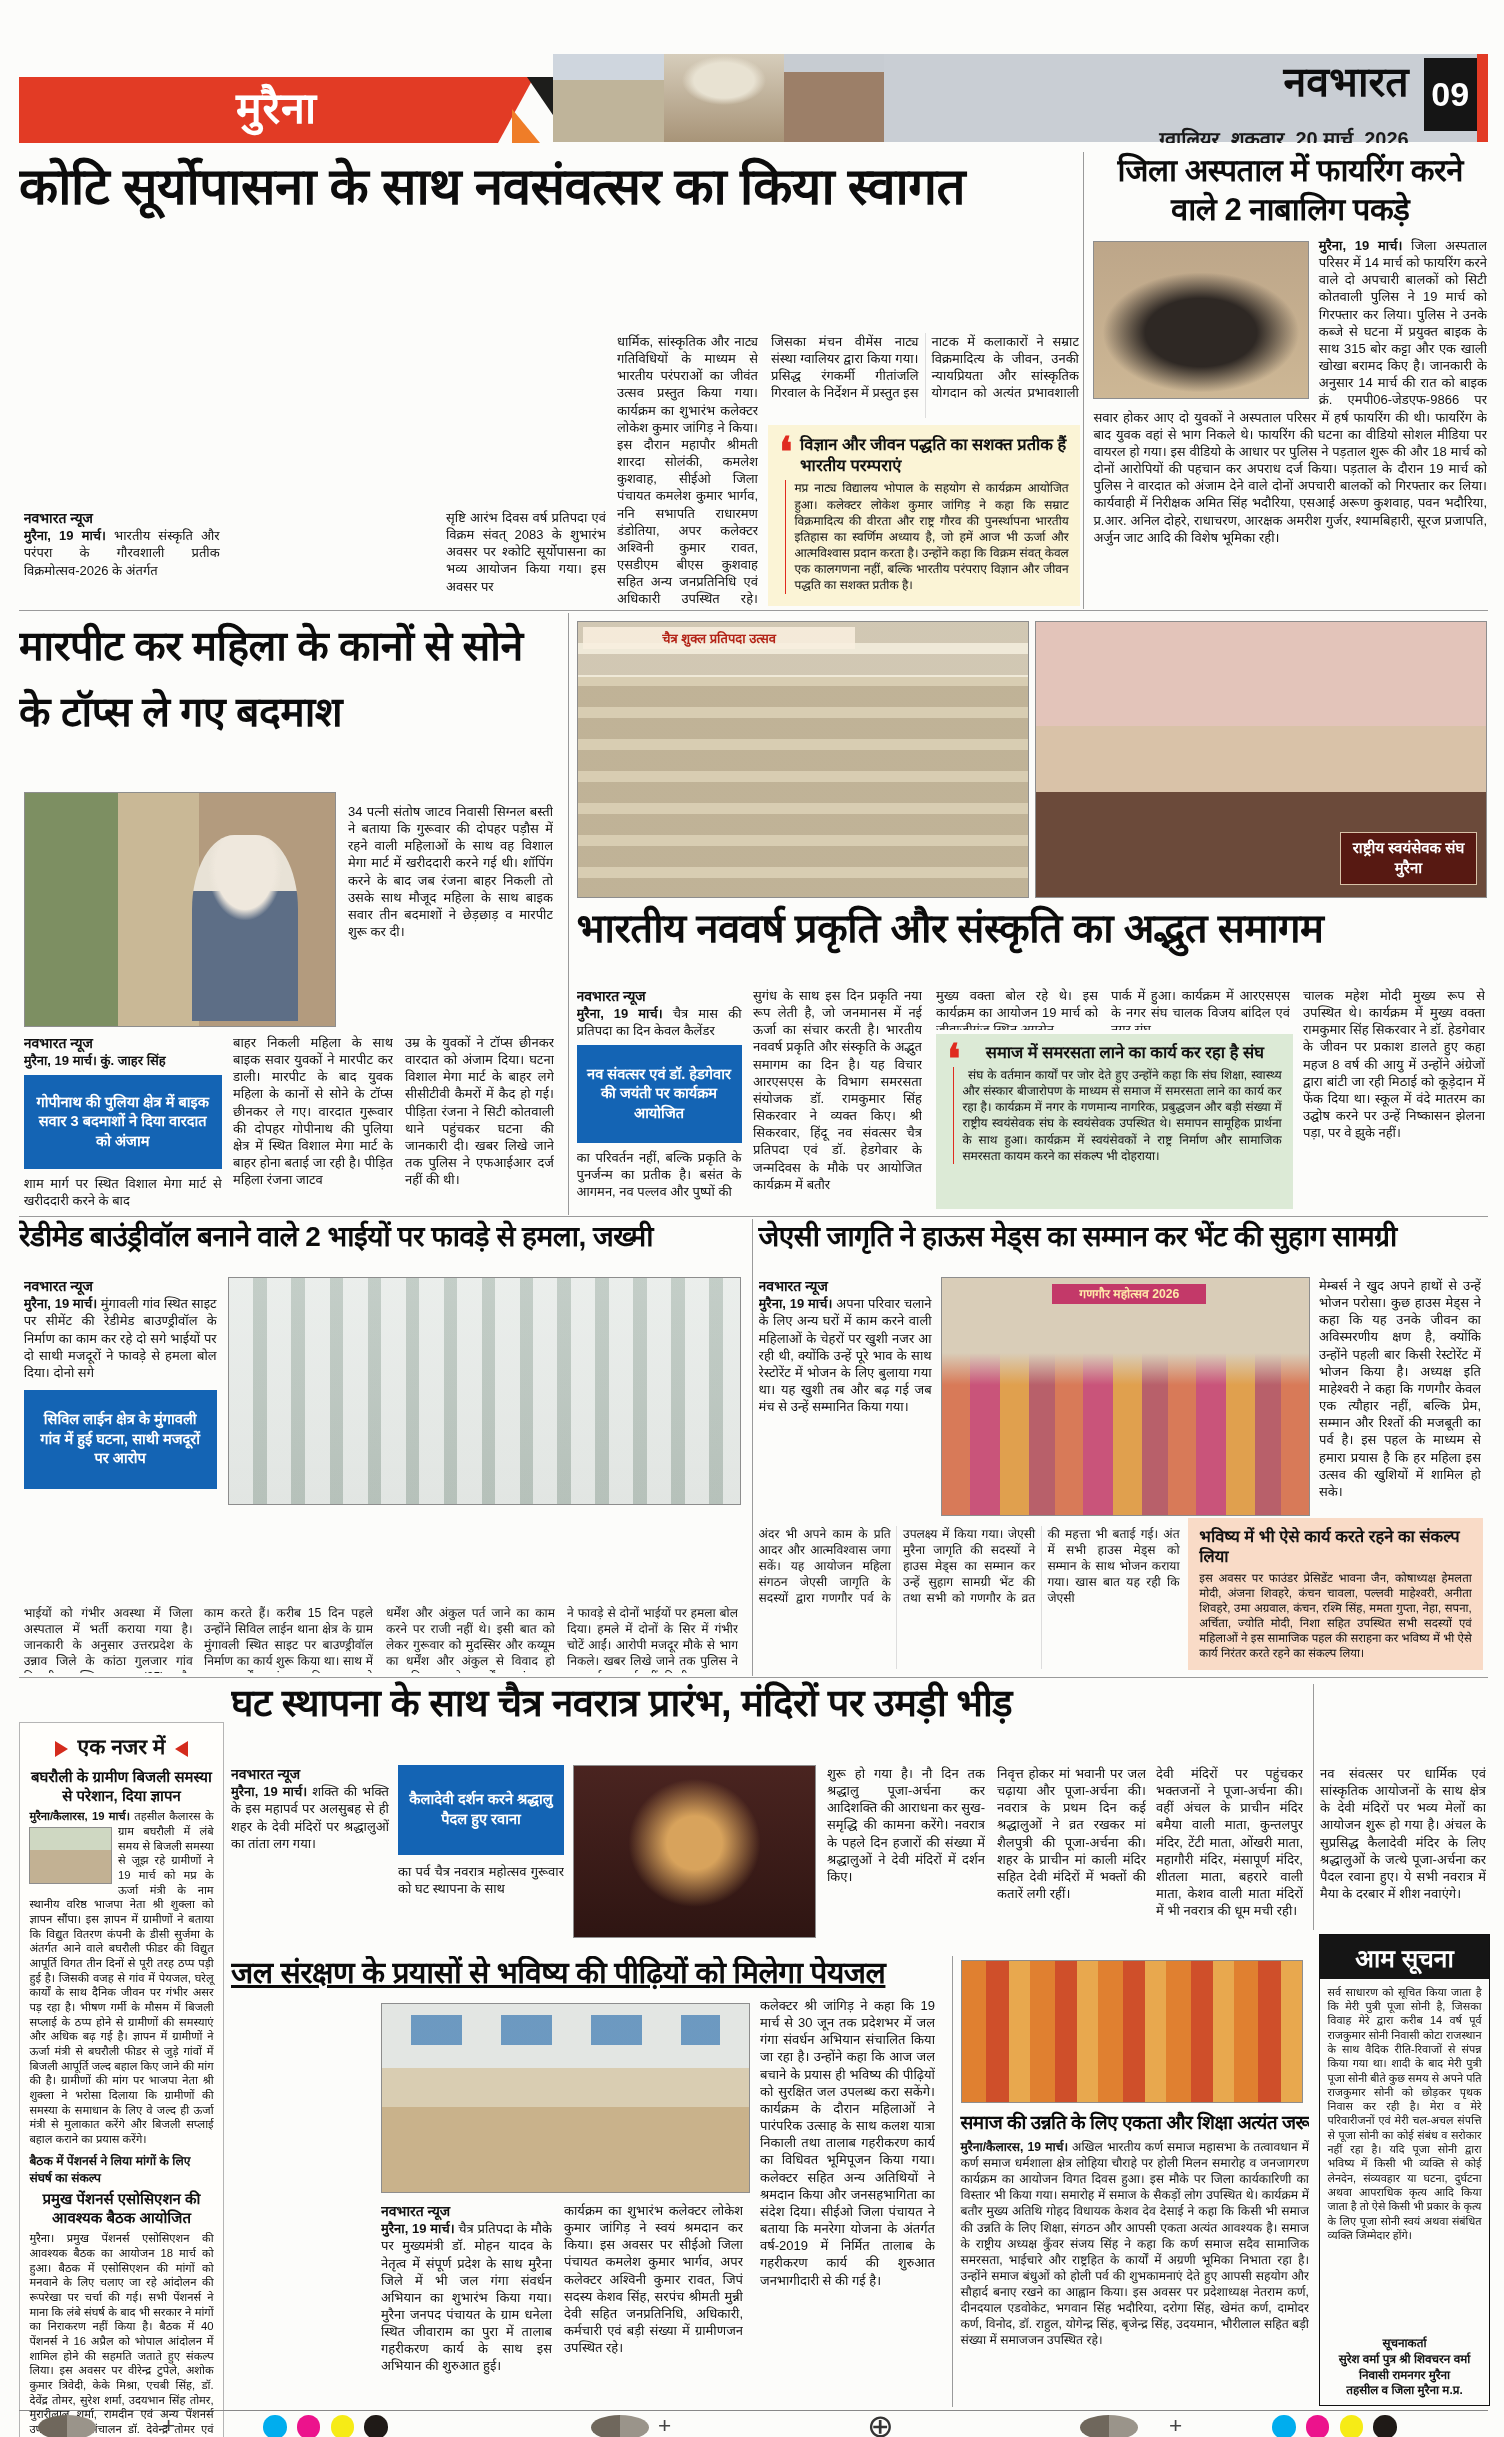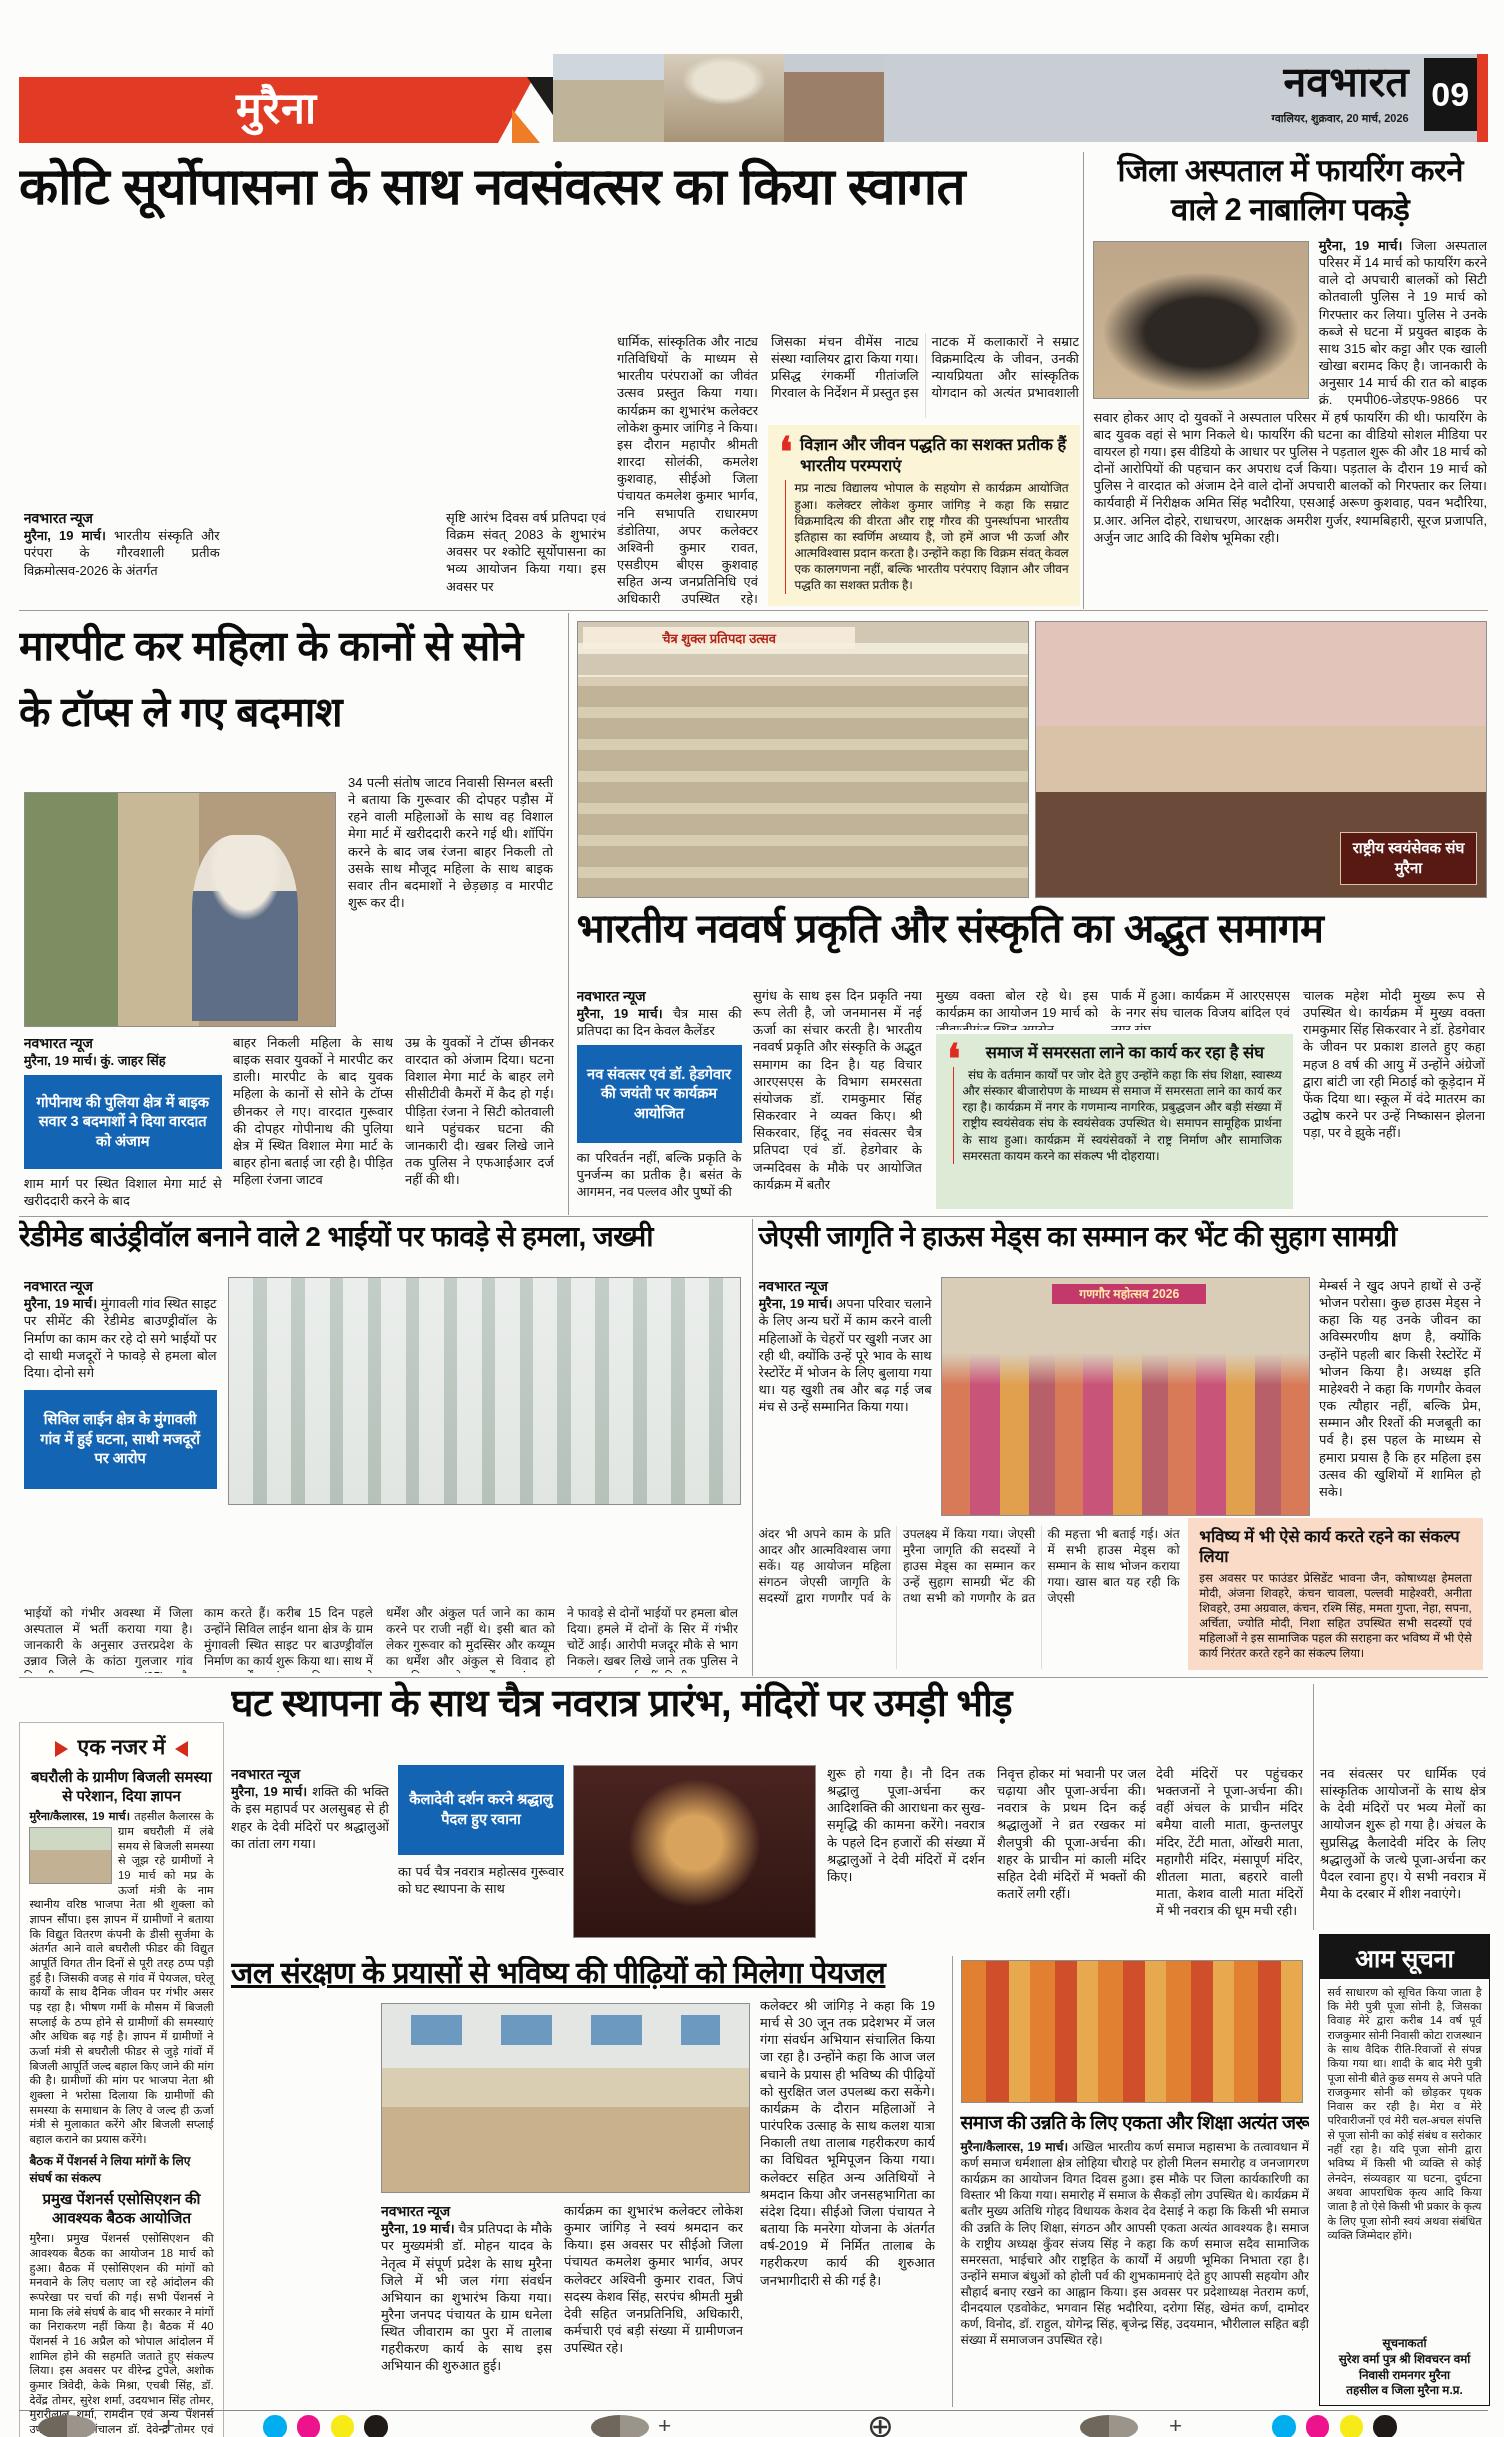--- a/index.html
+++ b/index.html
@@ -65,21 +65,21 @@
   
   #hdr{left:19px;top:28px;width:1469px;height:115px;}
   .hdr-red{position:absolute;left:0;top:49px;width:515px;height:66px;background:#e23b25;clip-path:polygon(0 0,100% 0,93% 100%,0 100%);}
   .hdr-red span{display:block;text-align:center;color:#fff;font-weight:800;font-size:43px;line-height:62px;letter-spacing:0.9px;}
   .hdr-trib{position:absolute;left:508px;top:49px;width:0;height:0;border-top:41px solid #1d1d1b;border-left:28px solid transparent;}
   .hdr-trio{position:absolute;left:493px;top:81px;width:0;height:0;border-bottom:34px solid #ef7d28;border-right:28px solid transparent;}
   .hdr-strip{position:absolute;left:534px;top:26px;right:0;height:88px;background:#c9ced4;display:flex;align-items:stretch;}
   .hdr-strip .ph{border:none;}
   .mastwrap{flex:1;text-align:right;padding:7.5px 15px 0 0;}
   .mast{font-weight:800;font-size:41px;line-height:1;color:#0d0d0d;}
-  .hdate{font-weight:700;font-size:11px;margin-top:7px;color:#1a1a1a;}
+  .hdate{font-weight:700;font-size:20px;margin-top:22px;color:#1a1a1a;}
   .pgno{width:53px;height:73px;margin-top:3.8px;background:#151515;color:#fff;font-weight:800;font-size:34px;display:flex;align-items:center;justify-content:center;}
   .redbar{width:11.3px;background:#e23b25;}
 </style>
 </head>
 <body>
 
 <div id="page">
 
   <div class="blk" id="hdr">
     <div class="hdr-red">
@@ -121,21 +121,21 @@
     <div class="bt" style="margin-top:7.5px;">
       <span class="dl">मुरैना, 19 मार्च।</span>
       <div class="ph ph-bike" style="float:left;width:214px;height:156px;margin:3.8px 9.4px 3.8px 0;"></div>
       <span>जिला अस्पताल परिसर में 14 मार्च को फायरिंग करने वाले दो अपचारी बालकों को सिटी कोतवाली पुलिस ने 19 मार्च को गिरफ्तार कर लिया। पुलिस ने उनके कब्जे से घटना में प्रयुक्त बाइक के साथ 315 बोर कट्टा और एक खाली खोखा बरामद किए है। जानकारी के अनुसार 14 मार्च की रात को बाइक क्रं. एमपी06-जेडएफ-9866 पर सवार होकर आए दो युवकों ने अस्पताल परिसर में हर्ष फायरिंग की थी। फायरिंग के बाद युवक वहां से भाग निकले थे। फायरिंग की घटना का वीडियो सोशल मीडिया पर वायरल हो गया। इस वीडियो के आधार पर पुलिस ने पड़ताल शुरू की और 18 मार्च को दोनों आरोपियों की पहचान कर अपराध दर्ज किया। पड़ताल के दौरान 19 मार्च को पुलिस ने वारदात को अंजाम देने वाले दोनों अपचारी बालकों को गिरफ्तार कर लिया। कार्यवाही में निरीक्षक अमित सिंह भदौरिया, एसआई अरूण कुशवाह, पवन भदौरिया, प्र.आर. अनिल दोहरे, राधाचरण, आरक्षक अमरीश गुर्जर, श्यामबिहारी, सूरज प्रजापति, अर्जुन जाट आदि की विशेष भूमिका रही।</span>
     </div>
   </div>
 
   <div class="blk" style="left:19px;top:613px;width:538px;height:602px;">
     <div class="hl" style="font-size:41px;line-height:1.62;">मारपीट कर महिला के कानों से सोने के टॉप्स ले गए बदमाश</div>
     <div class="ph ph-woman" style="position:absolute;left:4.7px;top:179px;width:310px;height:233px;"></div>
-    <div class="col bt" style="left:329px;top:161px;width:205px;height:235px;">34 पत्नी संतोष जाटव निवासी सिग्नल बस्ती ने बताया कि गुरूवार की दोपहर पड़ौस में रहने वाली महिलाओं के साथ वह विशाल मेगा मार्ट में खरीददारी करने गई थी। शॉपिंग करने के बाद जब रंजना बाहर निकली तो उसके साथ मौजूद महिला के साथ बाइक सवार तीन बदमाशों ने छेड़छाड़ व मारपीट शुरू कर दी।</div>
+    <div class="col bt" style="left:329px;top:190px;width:205px;height:235px;">34 पत्नी संतोष जाटव निवासी सिग्नल बस्ती ने बताया कि गुरूवार की दोपहर पड़ौस में रहने वाली महिलाओं के साथ वह विशाल मेगा मार्ट में खरीददारी करने गई थी। शॉपिंग करने के बाद जब रंजना बाहर निकली तो उसके साथ मौजूद महिला के साथ बाइक सवार तीन बदमाशों ने छेड़छाड़ व मारपीट शुरू कर दी।</div>
     <div class="col" style="left:4.7px;top:421px;width:198px;height:179px;">
       <div class="src">नवभारत न्यूज</div>
       <div class="bt"><span class="dl">मुरैना, 19 मार्च। कुं. जाहर सिंह</span></div>
       <div class="bluebox" style="height:83px;margin-top:5.6px;font-size:14.6px;">गोपीनाथ की पुलिया क्षेत्र में बाइक सवार 3 बदमाशों ने दिया वारदात को अंजाम</div>
       <div class="bt" style="margin-top:5.6px;">शाम मार्ग पर स्थित विशाल मेगा मार्ट से खरीददारी करने के बाद</div>
     </div>
     <div class="col bt" style="left:214px;top:421px;width:160px;height:179px;">बाहर निकली महिला के साथ बाइक सवार युवकों ने मारपीट कर डाली। मारपीट के बाद युवक महिला के कानों से सोने के टॉप्स छीनकर ले गए। वारदात गुरूवार की दोपहर गोपीनाथ की पुलिया क्षेत्र में स्थित विशाल मेगा मार्ट के बाहर होना बताई जा रही है। पीड़ित महिला रंजना जाटव</div>
     <div class="col bt" style="left:386px;top:421px;width:149px;height:179px;">उम्र के युवकों ने टॉप्स छीनकर वारदात को अंजाम दिया। घटना विशाल मेगा मार्ट के बाहर लगे सीसीटीवी कैमरों में कैद हो गई। पीड़िता रंजना ने सिटी कोतवाली थाने पहुंचकर घटना की जानकारी दी। खबर लिखे जाने तक पुलिस ने एफआईआर दर्ज नहीं की थी।</div>
   </div>
 

